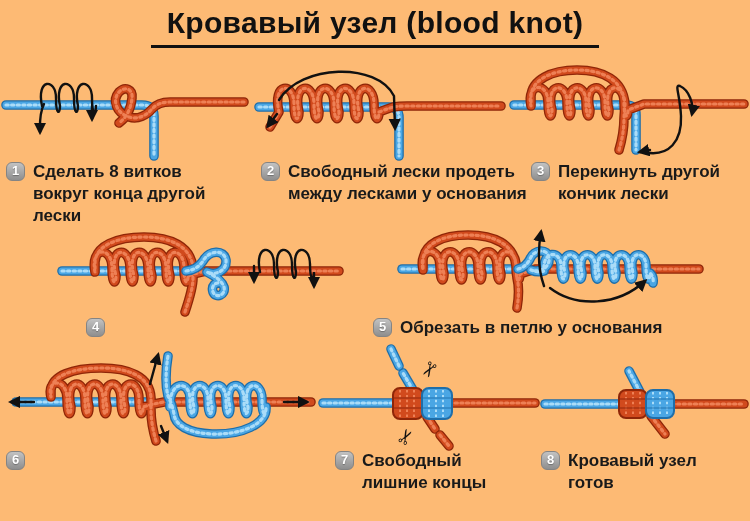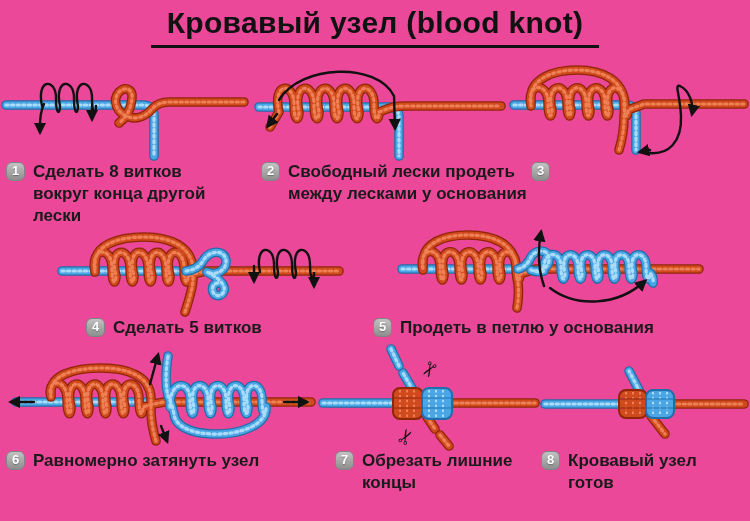--- a/index.html
+++ b/index.html
@@ -1,20 +1,20 @@
 <!DOCTYPE html>
 <html><head>
 <meta charset="utf-8">
 <style>
   html,body{margin:0;padding:0;}
   body{
     width:750px;height:521px;background:#ffffff;position:relative;overflow:hidden;
     font-family:"Liberation Sans",sans-serif;
   }
-  .stage{position:absolute;inset:0;background:#ec4899;}
+  .stage{position:absolute;inset:0;background:#fdba74;}
   .title{
     position:absolute;top:6px;left:0;right:0;margin:0;text-align:center;
     font-size:30px;font-weight:800;color:#111;letter-spacing:.3px;
   }
   .title span{display:inline-block;padding:0 16px 5px 16px;border-bottom:3.5px solid #111;}
   .caption{
     position:absolute;display:flex;gap:8px;align-items:flex-start;
     color:#1a1a1a;font-weight:700;font-size:17px;line-height:1.3;
   }
   .badge{
@@ -237,35 +237,34 @@
   <div class="caption" style="left:6px;top:161px;width:235px">
     <span class="badge">1</span>
     <span>Сделать 8 витков вокруг конца другой лески</span>
   </div>
   <div class="caption" style="left:261px;top:161px;width:272px">
     <span class="badge">2</span>
     <span>Свободный лески продеть между лесками у основания</span>
   </div>
   <div class="caption" style="left:531px;top:161px;width:212px">
     <span class="badge">3</span>
+    <span>Перекинуть другой кончик лески</span>
   </div>
   <div class="caption" style="left:86px;top:317px;width:240px">
     <span class="badge">4</span>
-    <span>Сделать 5 витков</span>
   </div>
   <div class="caption" style="left:373px;top:317px;width:310px">
     <span class="badge">5</span>
-    <span>Продеть в петлю у основания</span>
+    <span>Обрезать в петлю у основания</span>
   </div>
   <div class="caption" style="left:6px;top:450px;width:300px">
     <span class="badge">6</span>
-    <span>Равномерно затянуть узел</span>
   </div>
   <div class="caption" style="left:335px;top:450px;width:190px">
     <span class="badge">7</span>
-    <span>Обрезать лишние концы</span>
+    <span>Свободный лишние концы</span>
   </div>
   <div class="caption" style="left:541px;top:450px;width:205px">
     <span class="badge">8</span>
     <span>Кровавый узел готов</span>
   </div>
 
 </div>
 
 </body></html>

